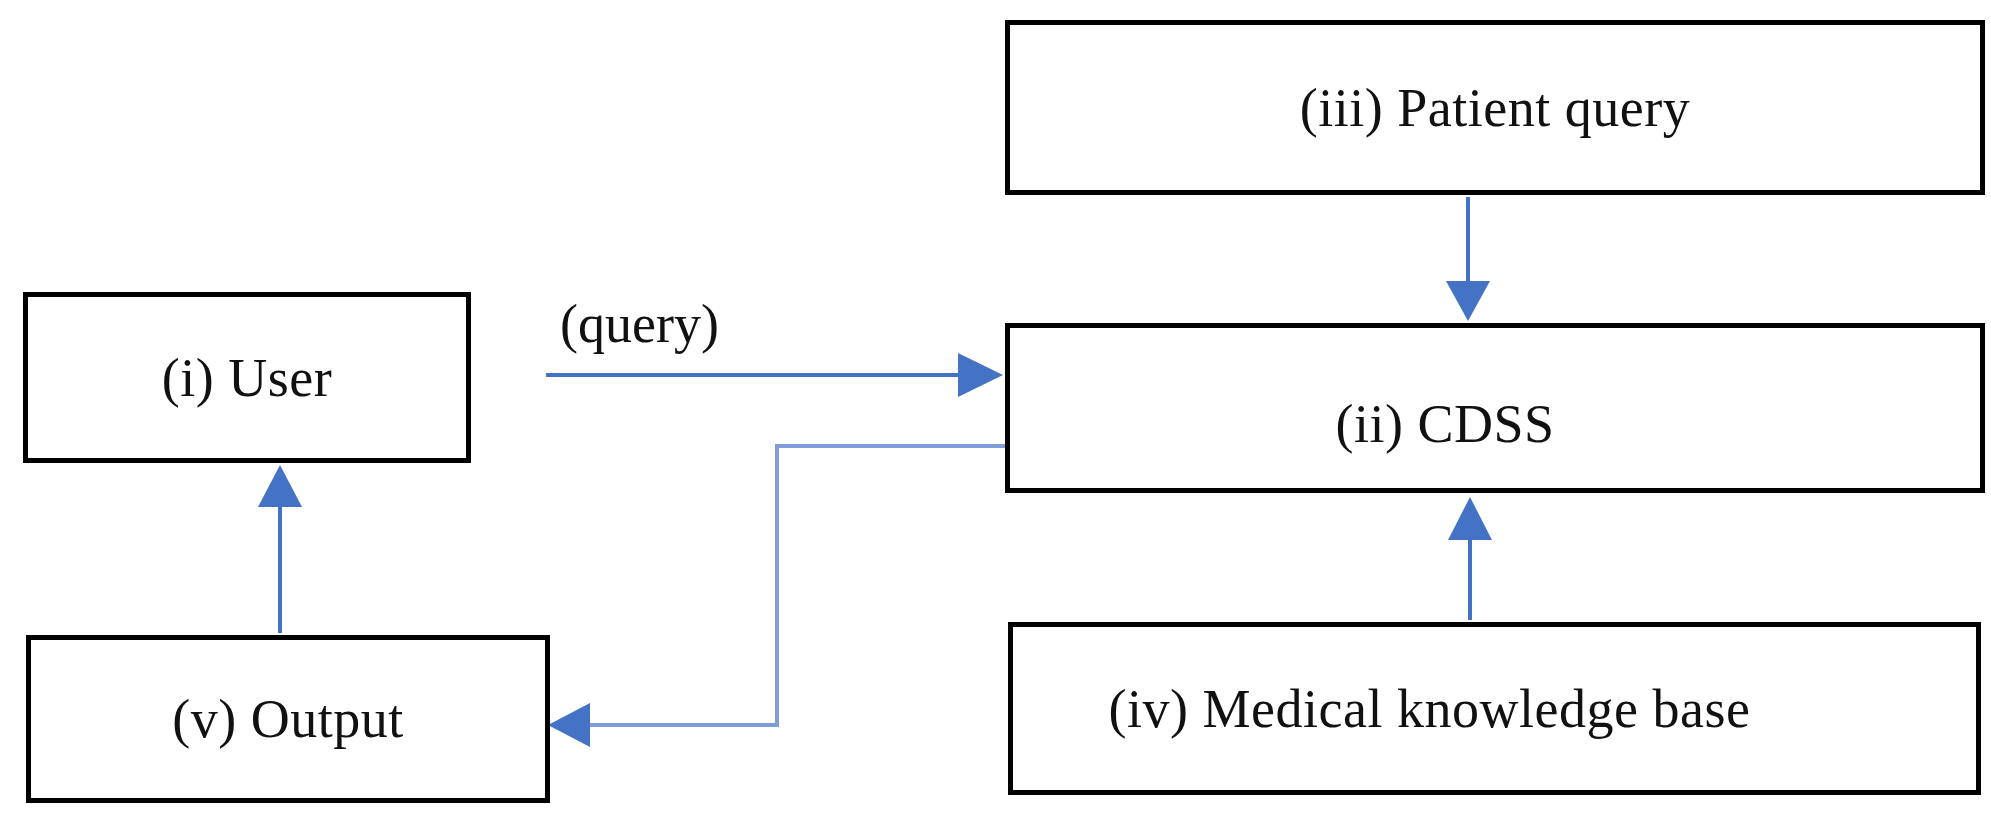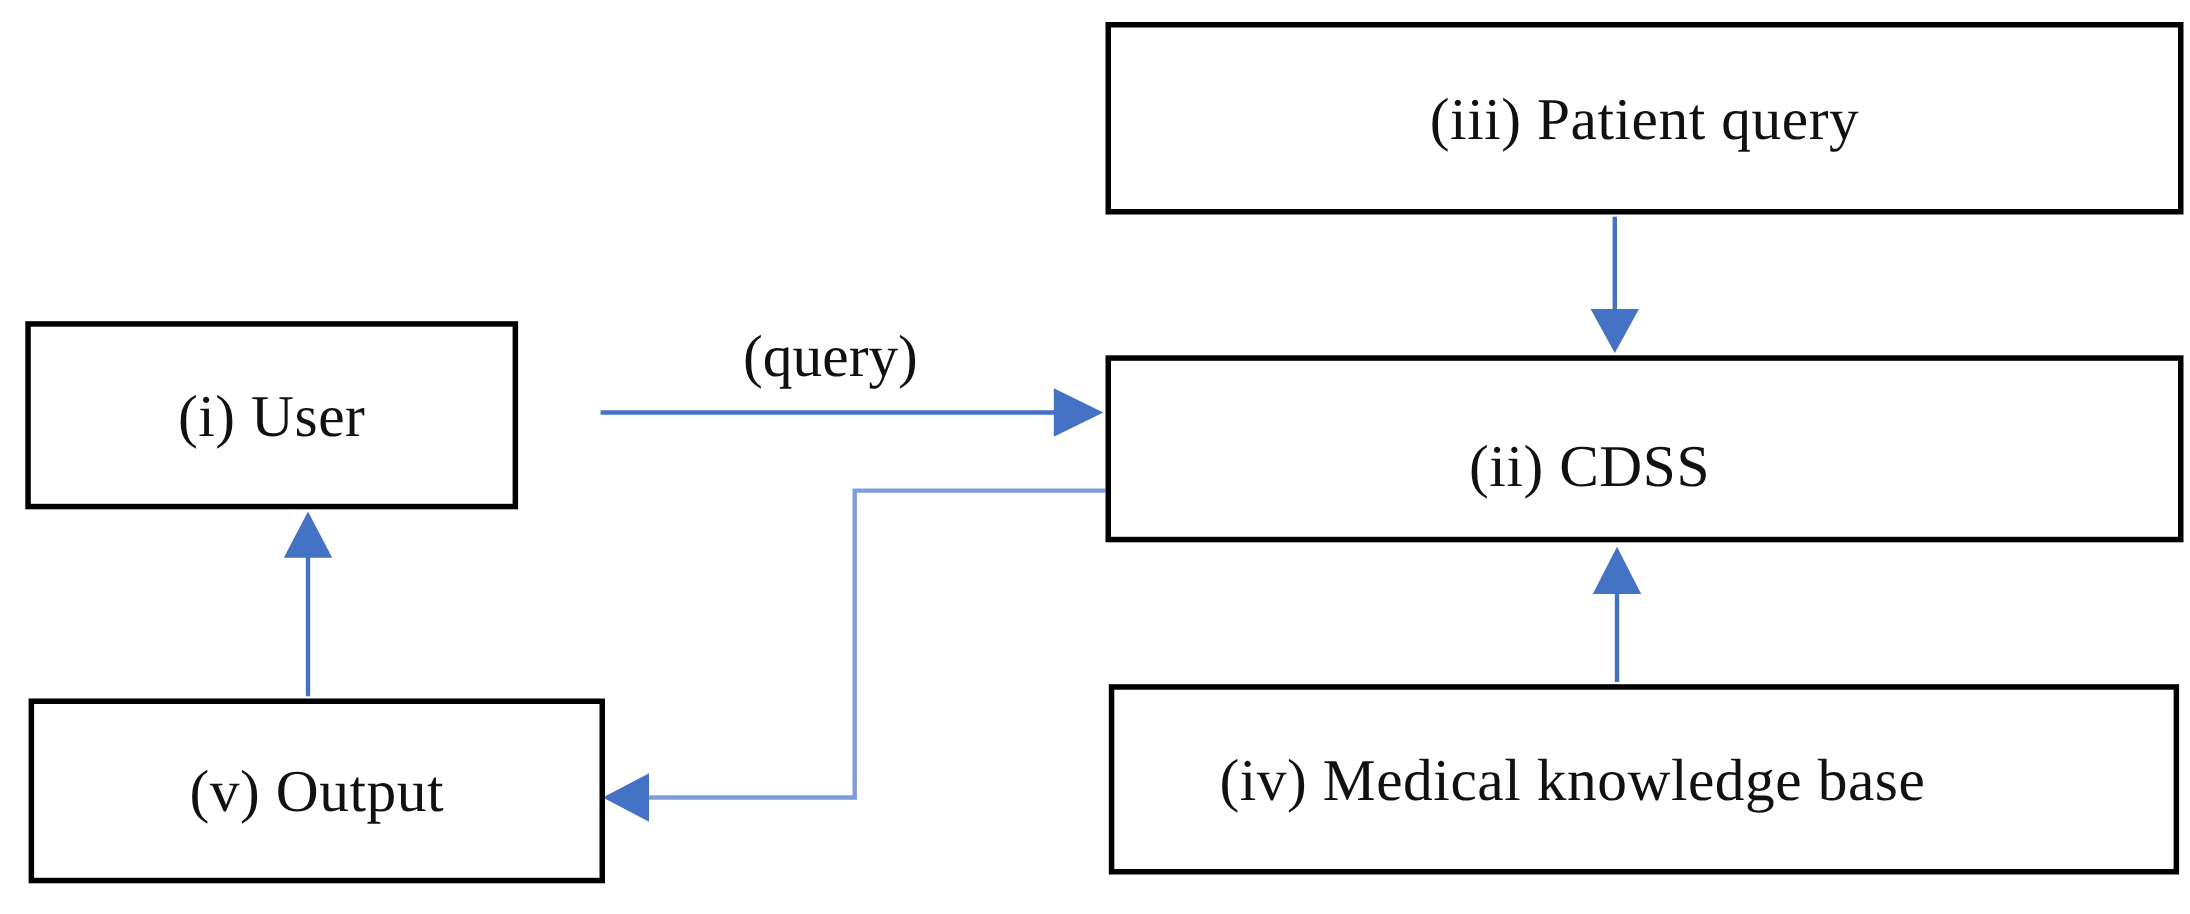--- a/index.html
+++ b/index.html
@@ -49,21 +49,21 @@
   .node-cdss .node-label { padding-right: 100px; margin-top: 32px; }
   .node-patient{ left: 1005px; top: 20px;  width: 980px; height: 175px; }
   .node-mkb    { left: 1008px; top: 622px; width: 973px; height: 173px; }
   .node-mkb .node-label { padding-right: 130px; }
   .node-output { left: 26px;   top: 635px; width: 524px; height: 168px; text-align: center; }
   .edge-label {
     position: absolute;
     left: 560px;
     top: 293px;
     width: 390px;
-    text-align: center;
+    text-align: left;
     font-size: 54px;
     color: #111111;
     white-space: nowrap;
   }
 </style>
 </head>
 <body>
 
 <div class="canvas">
 

